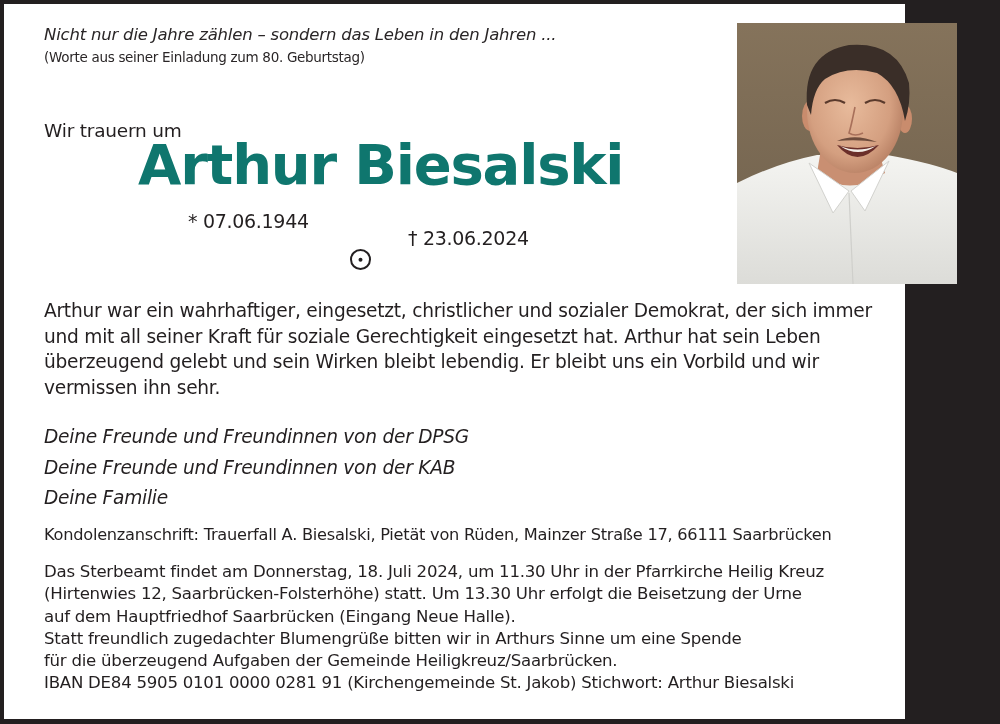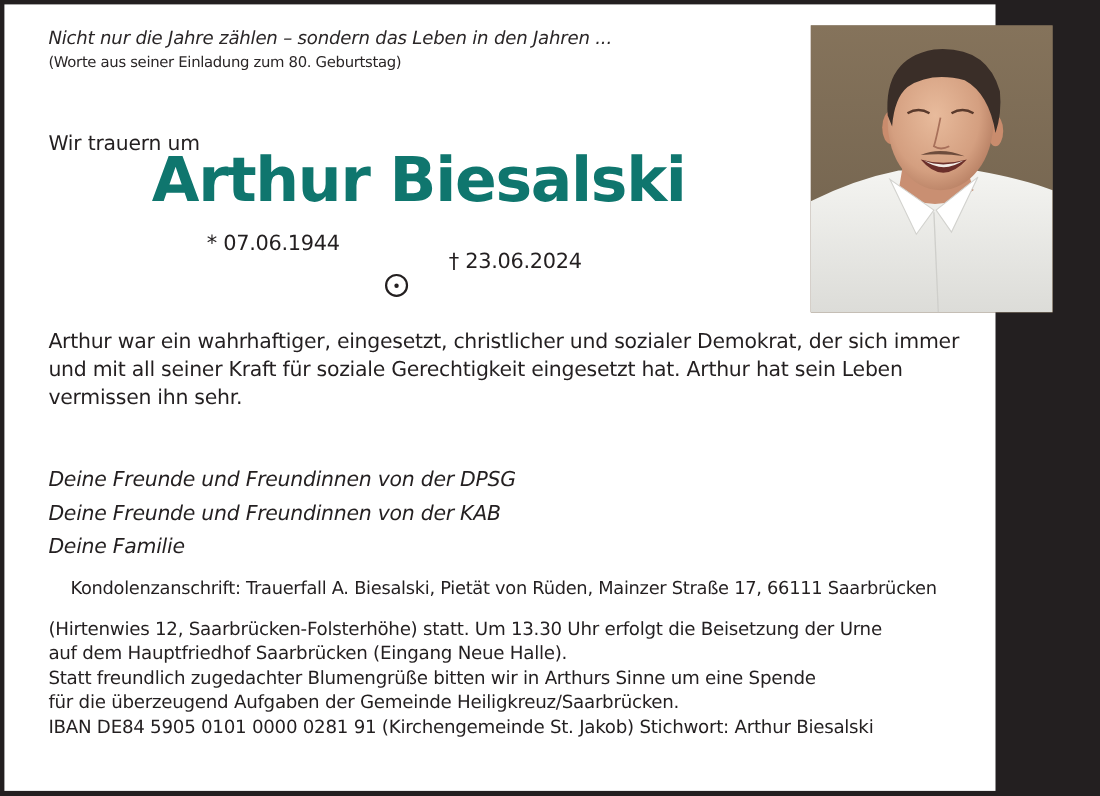--- a/index.html
+++ b/index.html
@@ -84,21 +84,20 @@
       left: 40px; top: 418px;
       font-style: italic;
       font-size: 18.6px;
       line-height: 30.5px;
       letter-spacing: -0.25px;
     }
     .condolence {
       left: 40px; top: 521px;
       font-size: 16.2px;
       letter-spacing: -0.25px;
-      margin-left: 20px;
     }
     .service {
       left: 40px; top: 557px;
       font-size: 16.6px;
       line-height: 22.3px;
       letter-spacing: -0.25px;
     }
     .line { display: block; }
   </style>
 </head>
@@ -165,32 +164,34 @@
       <path d="M100 118 Q118 110 140 119 Q120 116 100 118 Z" fill="#6e4c3c"></path>
 
       <path d="M100 122 Q120 146 142 122 Q120 128 100 122 Z" fill="#6b2f2a"></path>
       <path d="M103 123 Q120 130 139 123 Q121 135 103 123 Z" fill="#f2ece6"></path>
     </svg>
   </div>
 
   <div class="abs body-text">
     <span class="line">Arthur war ein wahrhaftiger, eingesetzt, christlicher und sozialer Demokrat, der sich immer</span>
     <span class="line">und mit all seiner Kraft für soziale Gerechtigkeit eingesetzt hat. Arthur hat sein Leben</span>
+    <span class="line">überzeugend gelebt und sein Wirken bleibt lebendig. Er bleibt uns ein Vorbild und wir</span>
     <span class="line">vermissen ihn sehr.</span>
   </div>
 
   <div class="abs signers">
     <span class="line">Deine Freunde und Freundinnen von der DPSG</span>
     <span class="line">Deine Freunde und Freundinnen von der KAB</span>
     <span class="line">Deine Familie</span>
   </div>
 
   <div class="abs condolence">Kondolenzanschrift: Trauerfall A. Biesalski, Pietät von Rüden, Mainzer Straße 17, 66111 Saarbrücken</div>
 
   <div class="abs service">
+    <span class="line">Das Sterbeamt findet am Donnerstag, 18. Juli 2024, um 11.30 Uhr in der Pfarrkirche Heilig Kreuz</span>
     <span class="line">(Hirtenwies 12, Saarbrücken-Folsterhöhe) statt. Um 13.30 Uhr erfolgt die Beisetzung der Urne</span>
     <span class="line">auf dem Hauptfriedhof Saarbrücken (Eingang Neue Halle).</span>
     <span class="line">Statt freundlich zugedachter Blumengrüße bitten wir in Arthurs Sinne um eine Spende</span>
     <span class="line">für die überzeugend Aufgaben der Gemeinde Heiligkreuz/Saarbrücken.</span>
     <span class="line">IBAN DE84 5905 0101 0000 0281 91 (Kirchengemeinde St. Jakob) Stichwort: Arthur Biesalski</span>
   </div>
 
 </div>
 
 </body></html>

